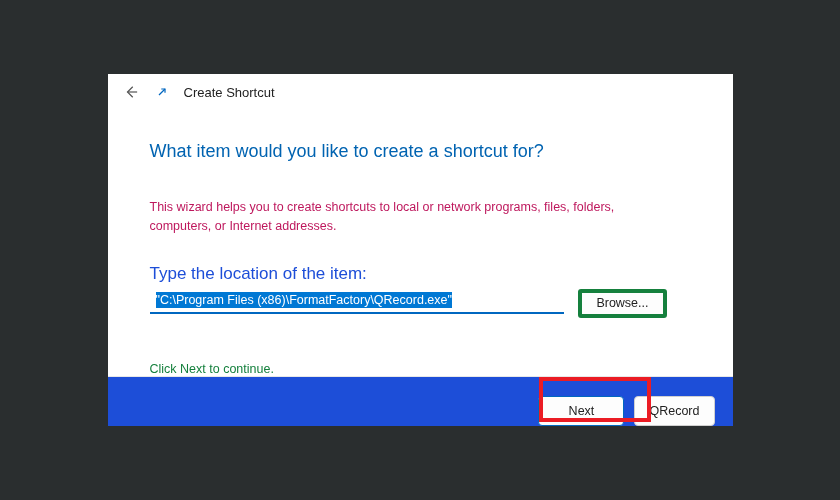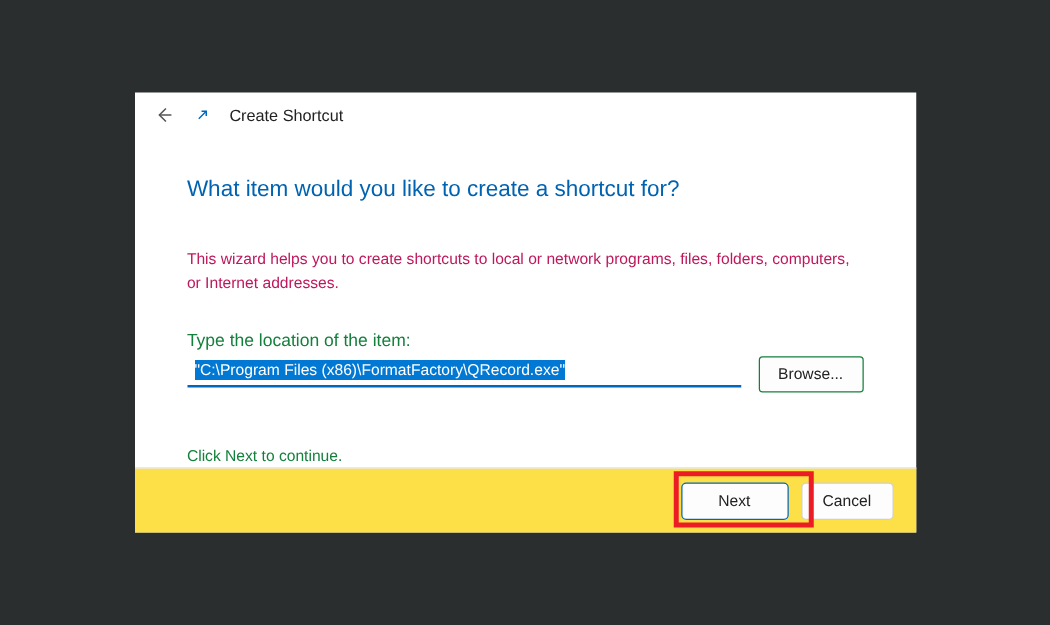--- a/index.html
+++ b/index.html
@@ -46,37 +46,37 @@
       color: #0067c0;
     }
     .shortcut-icon svg { width: 12px; height: 12px; }
     .dialog-title {
       font-size: 13px;
       color: #222;
       font-weight: 400;
     }
     .dialog-body {
       flex: 1;
-      padding: 34px 42px 0 42px;
+      padding: 34px 66px 0 42px;
     }
     .heading {
       color: #0063b1;
       font-size: 18px;
       font-weight: 400;
       margin-bottom: 36px;
     }
     .description {
       font-size: 12.5px;
       color: #be185d;
       line-height: 1.5;
       margin-bottom: 28px;
     }
     .field-label {
-      font-size: 14px;
-      color: #15803d;
+      font-size: 17px;
+      color: #1d4ed8;
       margin-bottom: 5px;
     }
     .field-row {
       display: flex;
       gap: 14px;
       align-items: flex-start;
       margin-bottom: 44px;
     }
     .input-wrap { position: relative; flex: 1; }
     .input-display {
@@ -98,34 +98,34 @@
       padding: 0 14px;
       background: #fdfdfd;
       border: 1px solid #cfcfcf;
       border-radius: 4px;
       font-size: 12.5px;
       font-family: inherit;
       color: #222;
       cursor: pointer;
     }
     .btn-browse {
-      border: 1px solid #15803d;
+      border: 4px solid #15803d;
       border-radius: 3px;
       height: 29px;
     }
     .continue-text {
       font-size: 12.5px;
       color: #15803d;
     }
     .dialog-footer {
       height: 52px;
       border-top: 1px solid #e8e8e8;
-      background: #fde047;
+      background: #1d4ed8;
       display: flex;
-      align-items: center;
+      align-items: flex-end;
       justify-content: flex-end;
       padding: 0 18px 0 0;
       gap: 10px;
     }
     .btn-next {
       border: 1.5px solid #0067c0;
       min-width: 86px;
     }
     .btn-cancel {
       min-width: 74px;
@@ -172,17 +172,17 @@
           <span class="sel">"C:\Program Files (x86)\FormatFactory\QRecord.exe"</span>
         </div>
       </div>
       <button class="btn btn-browse">Browse...</button>
     </div>
     <p class="continue-text">Click Next to continue.</p>
   </div>
 
   <div class="dialog-footer">
     <button class="btn btn-next">Next</button>
-    <button class="btn btn-cancel">Cancel</button>
+    <button class="btn btn-cancel">QRecord</button>
   </div>
 
   <div class="red-box"></div>
 </div>
 
 </body></html>

